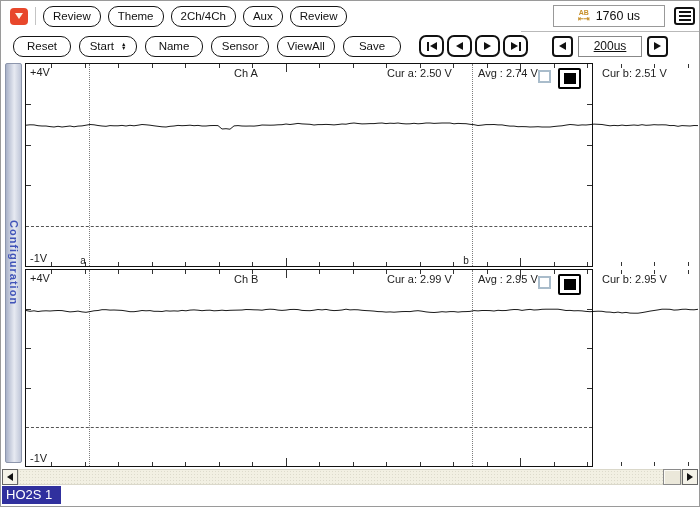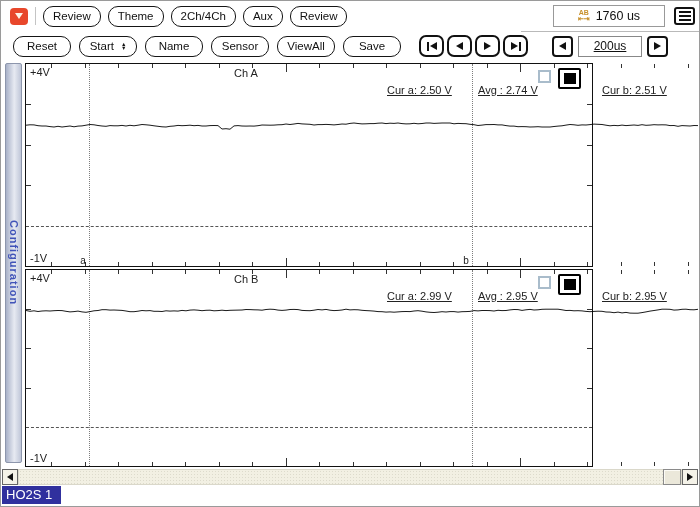--- a/index.html
+++ b/index.html
@@ -52,21 +52,21 @@
   .sidebar span { writing-mode:vertical-rl; font-size:11px; font-weight:bold; letter-spacing:1px;
     color:var(--config-blue,#4053b8); white-space:nowrap; }
   .plots { margin-left:3px; display:flex; flex-direction:column; gap:2px; width:568px; }
   .panel { position:relative; border:1px solid #111; background:#fff; }
   .panel.p0 { height:204px; }
   .panel.p1 { height:198px; }
   .lbl { position:absolute; font-size:11px; color:#222; }
   .vtop { left:4px; top:2px; }
   .vbot { left:4px; bottom:2px; }
   .chname { left:208px; top:3px; }
-  .meas { position:absolute; top:20px; font-size:11px; color:#222; white-space:pre;text-decoration:underline; }
+  .meas { position:absolute; top:3px; font-size:11px; color:#222; white-space:pre; }
   .m1 { left:361px; } .m2 { left:452px; } .m3 { left:536px;margin-left:40px; }
   .chk { position:absolute; top:6px; right:41px; width:13px; height:13px; border:2px solid #a9bccb; background:#fff; }
   .blk { position:absolute; top:4px; right:11px; width:23px; height:21px; border:2px solid #000; border-radius:2px;
     background:#fff; display:flex; align-items:center; justify-content:center; }
   .blk i { width:12px; height:11px; background:#000; display:block; }
   .cursor-line { position:absolute; top:0; bottom:0; width:0; border-left:1px dotted #7d7d7d; }
   .zero-line { position:absolute; left:0; right:0; height:0; border-top:1px dashed #555; }
   .tick { position:absolute; background:#333; }
   .marker { position:absolute; bottom:0; font-size:10px; color:#222; }
   svg.wave { position:absolute; left:0; top:0; }

